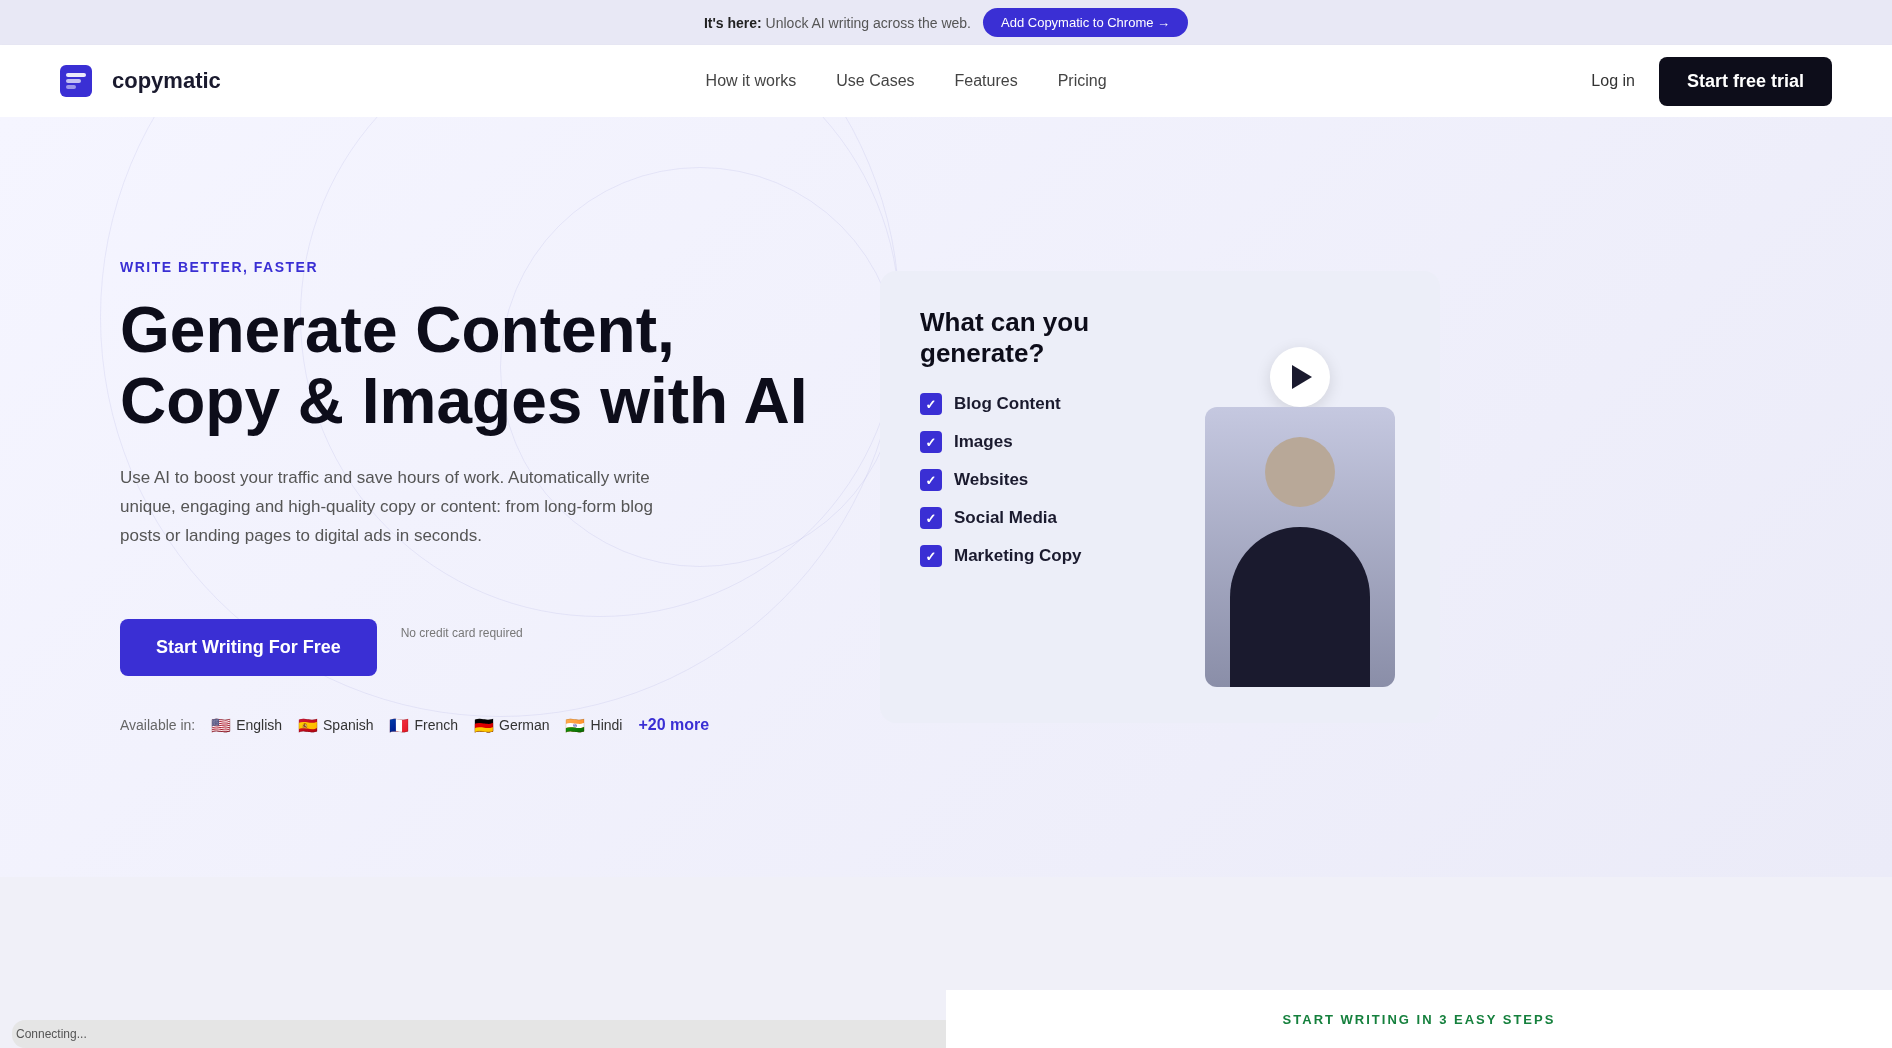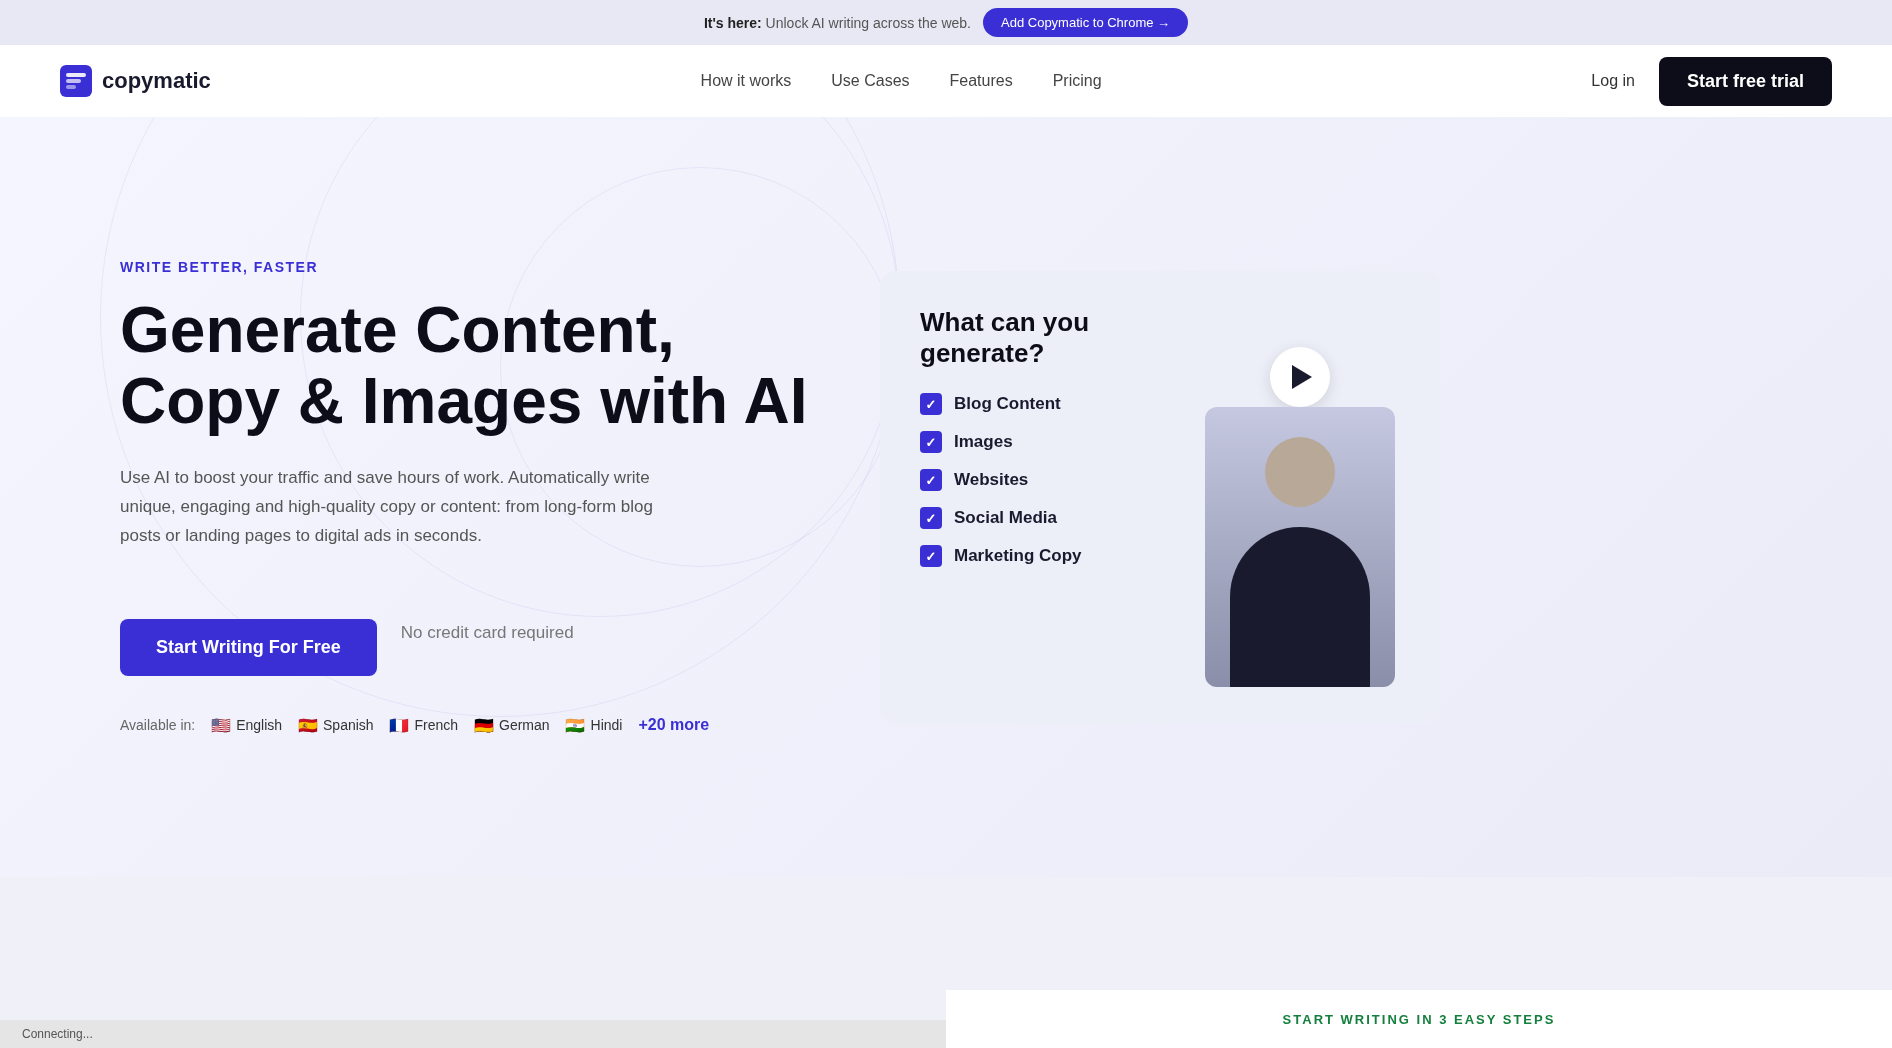--- a/index.html
+++ b/index.html
@@ -36,21 +36,21 @@
       display: flex;
       align-items: center;
       justify-content: space-between;
       padding: 0 60px;
       height: 72px;
       box-shadow: 0 1px 3px rgba(0,0,0,0.05);
     }
     .logo {
       display: flex;
       align-items: center;
-      gap: 10px;
+      gap: 20px;
       text-decoration: none;
     }
     .logo-icon {
       width: 32px;
       height: 32px;
     }
     .logo-text {
       font-size: 22px;
       font-weight: 700;
       color: #1a1a2e;
@@ -146,21 +146,21 @@
       border: none;
       border-radius: 8px;
       padding: 18px 36px;
       font-size: 18px;
       font-weight: 700;
       cursor: pointer;
       margin-top: 28px;
     }
     .no-cc {
       color: #777;
-      font-size: 17px;
+      font-size: 12px;
     }
     .available-in {
       display: flex;
       align-items: center;
       gap: 16px;
       flex-wrap: wrap;
     }
     .available-label {
       color: #666;
       font-size: 14px;
@@ -287,25 +287,26 @@
       left: 50%;
       transform: translateX(-50%);
     }
 
     
     .status-bar {
       background: #e5e5e5;
       height: 28px;
       display: flex;
       align-items: center;
-      padding: 0 22px;
+      padding: 0 4px;
       position: fixed;
       bottom: 0;
-      left: 0;
+      left: 12px;
       width: 50%;
+      border-radius: 13px;
     }
     .status-text {
       font-size: 12px;
       color: #555;
     }
 
     
     .bottom-hint {
       background: white;
       text-align: center;

